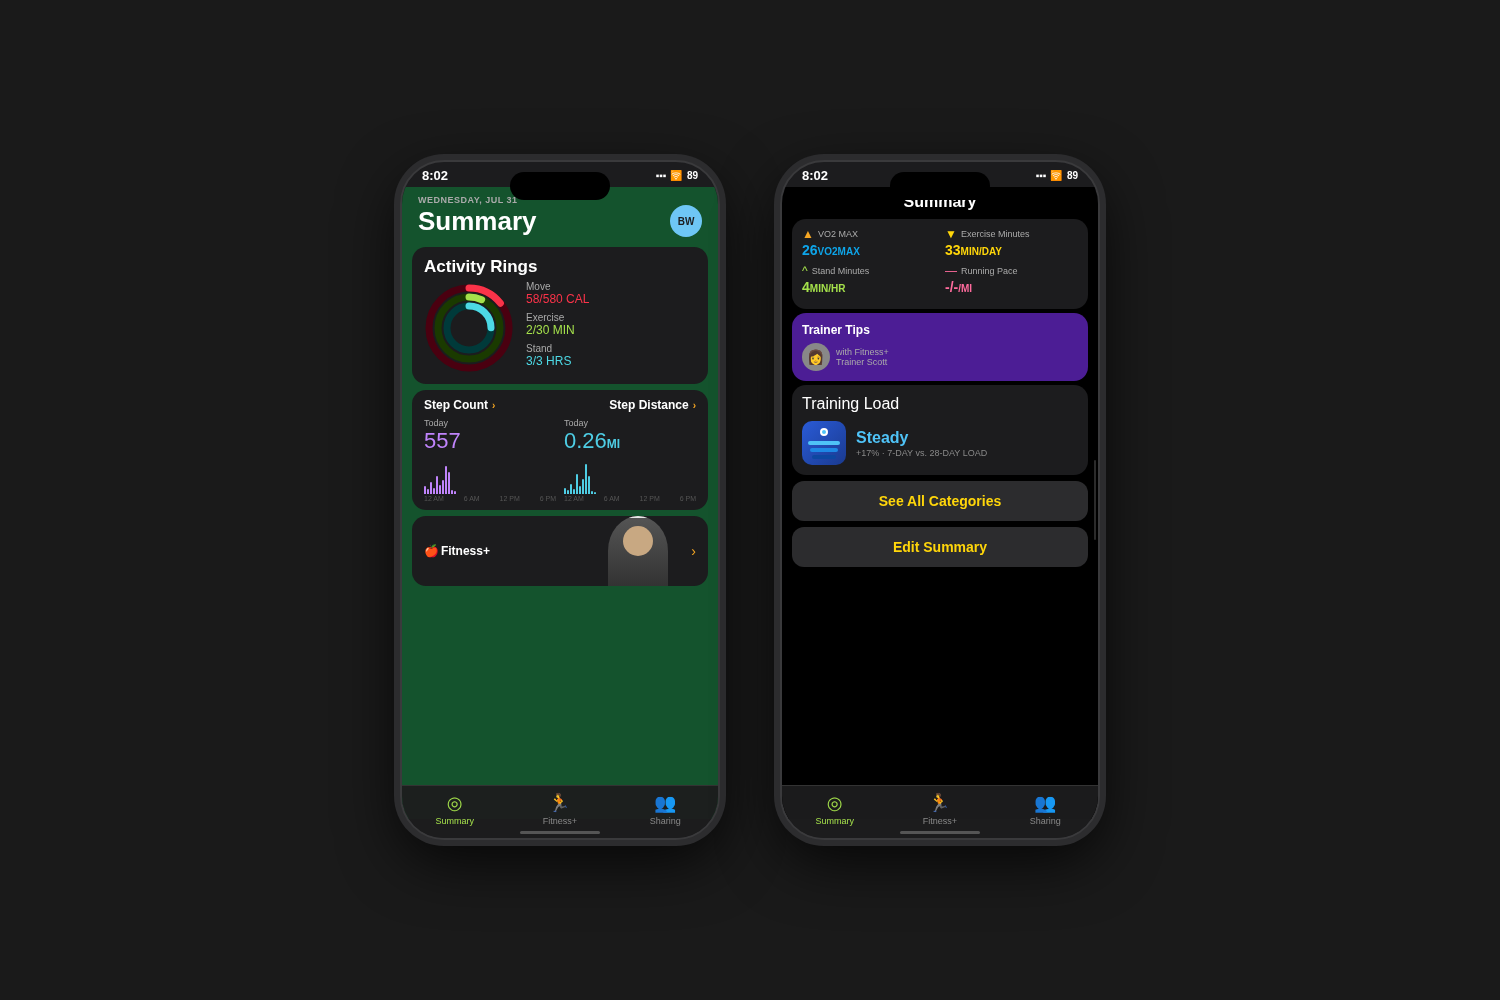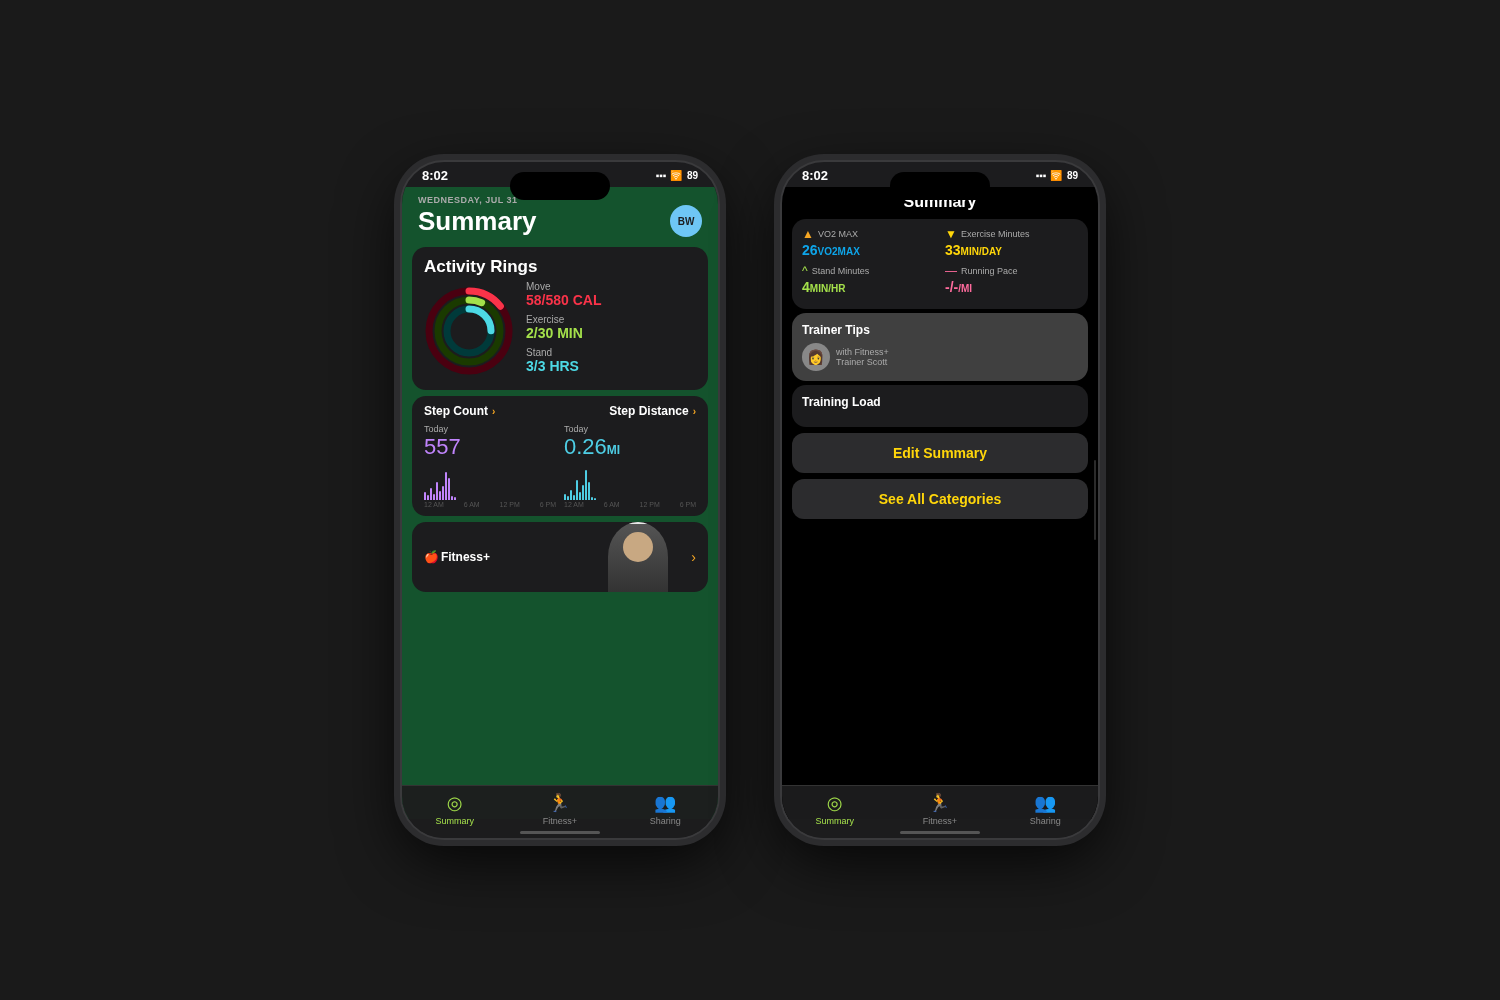--- a/index.html
+++ b/index.html
@@ -124,21 +124,21 @@
       flex-shrink: 0;
     }
     .rings-container svg { width: 90px; height: 90px; }
 
     
     .activity-stats { flex: 1; }
     .stat-row {
       margin-bottom: 6px;
     }
     .stat-label { color: #aaa; font-size: 10px; font-weight: 500; }
-    .stat-value { font-size: 14px; font-weight: 700; }
+    .stat-value { font-size: 12px; font-weight: 400; }
     .stat-move { color: #fa3349; }
     .stat-exercise { color: #a4e04b; }
     .stat-stand { color: #4dd9e5; }
 
     
     .step-section {
       background: #1c1c1e;
       border-radius: 14px;
       margin: 6px 10px;
       padding: 8px 12px;
@@ -298,21 +298,21 @@
     .metric-icon { font-size: 12px; }
     .metric-name { color: #aaa; font-size: 9px; font-weight: 500; }
     .metric-val { font-size: 14px; font-weight: 700; }
     .metric-val.orange { color: #0ea5e9; }
     .metric-val.yellow { color: #ffd60a; }
     .metric-val.green { color: #a4e04b; }
     .metric-val.pink { color: #ff6b9d; }
 
     
     .trainer-section {
-      background: #404040;
+      background: #4c1d95;
       border-radius: 14px;
       margin: 4px 10px;
       padding: 10px;
     }
     .trainer-title { color: #fff; font-size: 12px; font-weight: 600; margin-bottom: 6px; }
     .trainer-tip { color: #fff; font-size: 14px; font-weight: 700; line-height: 1.3; margin-bottom: 8px; }
     .trainer-person { display: flex; align-items: center; gap: 6px; }
     .trainer-avatar {
       width: 28px; height: 28px; border-radius: 50%;
       background: #888; overflow: hidden;
@@ -321,21 +321,21 @@
     }
     .trainer-name { color: #aaa; font-size: 9px; }
 
     
     .training-section {
       background: #1c1c1e;
       border-radius: 14px;
       margin: 4px 10px;
       padding: 10px;
     }
-    .training-title { color: #fff; font-size: 12px; font-weight: 700; margin-bottom: 8px; }
+    .training-title { color: #fff; font-size: 16px; font-weight: 400; margin-bottom: 8px; }
     .training-content { display: flex; align-items: center; gap: 10px; }
     .training-icon {
       width: 44px; height: 44px; border-radius: 10px;
       background: linear-gradient(135deg, #2a5bd7, #1a3a8f);
       display: flex; flex-direction: column; align-items: center; justify-content: center;
       gap: 3px; padding: 4px;
     }
     .training-bar { width: 32px; height: 4px; border-radius: 2px; }
     .training-bar.blue { background: #4fc3f7; }
     .training-bar.mid { background: #1e88e5; width: 28px; }
@@ -608,26 +608,38 @@
     <div class="trainer-section">
       <div class="trainer-title">Trainer Tips</div>
       <div class="trainer-person">
         <div class="trainer-avatar">👩</div>
         <div class="trainer-name">with Fitness+<br>Trainer Scott</div>
       </div>
     </div>
 
     <div class="training-section">
       <div class="training-title">Training Load</div>
+      <div class="training-content">
+        <div class="training-icon">
+          <div class="training-dot"></div>
+          <div class="training-bar blue"></div>
+          <div class="training-bar mid"></div>
+          <div class="training-bar dark"></div>
+        </div>
+        <div class="training-info">
+          <div class="training-status">Steady</div>
+          <div class="training-sub">+17% · 7-DAY vs. 28-DAY LOAD</div>
+        </div>
+      </div>
     </div>
 
 
     <div class="action-buttons">
+      <button class="action-btn btn-all">See All Categories</button>
       <button class="action-btn btn-edit">Edit Summary</button>
-      <button class="action-btn btn-all">See All Categories</button>
     </div>
 
     <div class="scroll-indicator"></div>
   </div>
 
   <div class="tab-bar">
     <div class="tab-item tab-active">
       <span class="tab-icon">◎</span>
       <span class="tab-label">Summary</span>
     </div>

